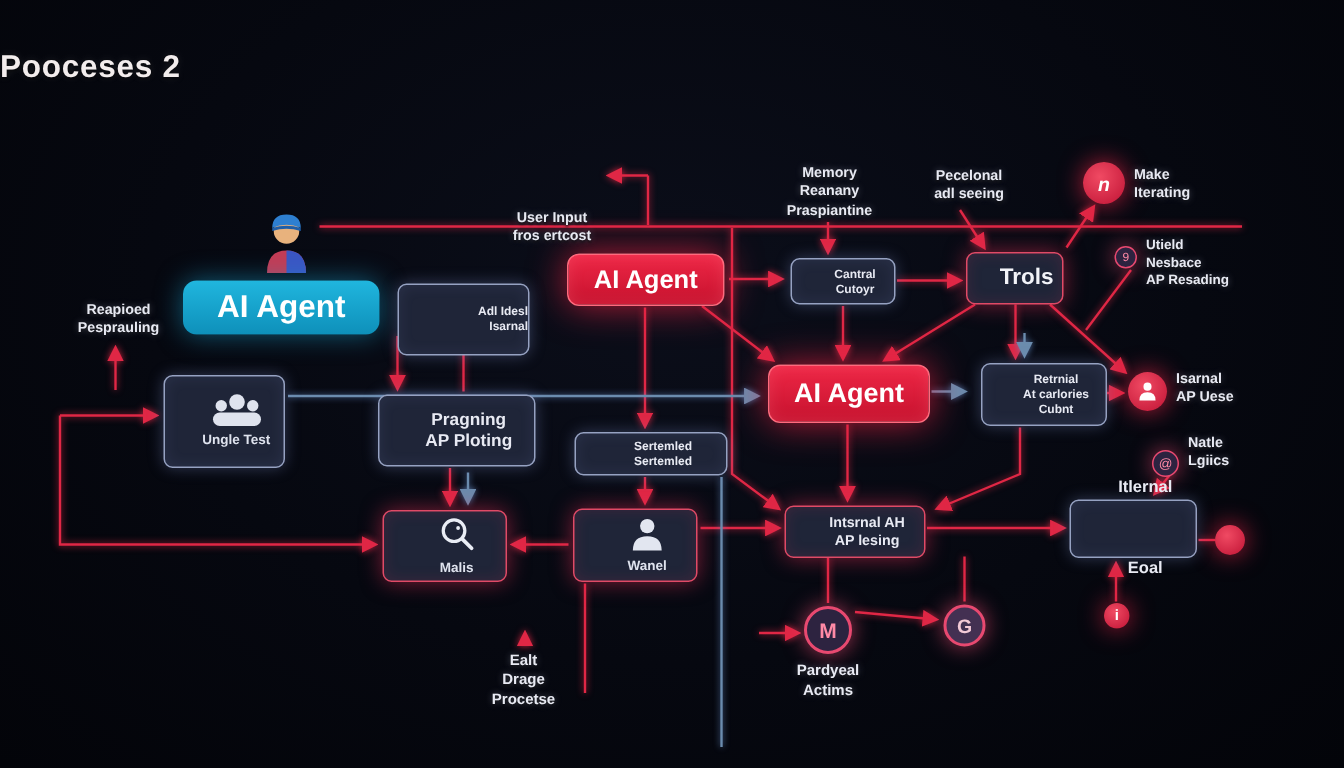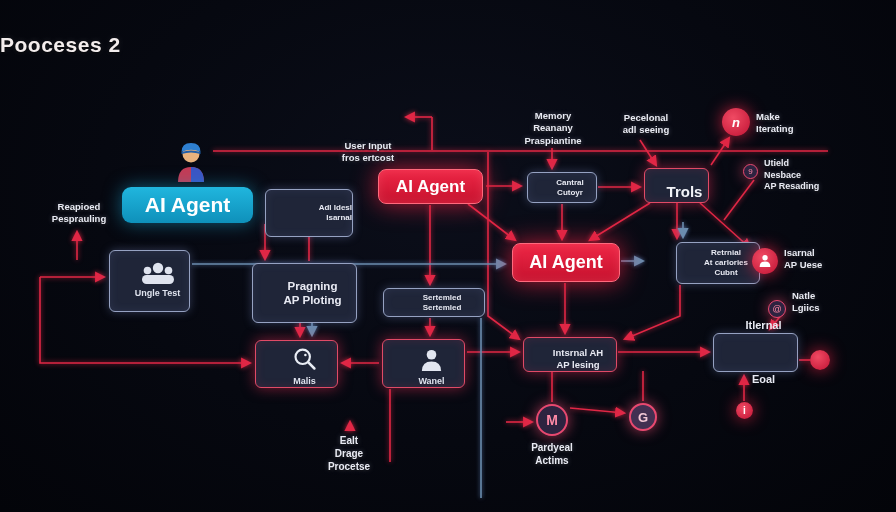--- a/index.html
+++ b/index.html
@@ -20,21 +20,21 @@
   .gb{filter:drop-shadow(0 0 2px rgba(100,140,200,.8));}
   .node{
     position:absolute;box-sizing:border-box;display:flex;flex-direction:column;
     align-items:center;justify-content:center;text-align:center;border-radius:6px;
     line-height:1.25;
   }
   .node span{display:block}
   .dark{background:#1f2538;border:1.5px solid #96a2c2;
     box-shadow:0 0 10px rgba(130,150,210,.35), inset 0 0 10px rgba(130,150,210,.12);padding-left:16px;}
   .pinkb{border-color:#e04a66;
-    box-shadow:0 0 14px rgba(228,45,85,.55), inset 0 0 10px rgba(228,45,85,.15);justify-content:flex-end;}
+    box-shadow:0 0 14px rgba(228,45,85,.55), inset 0 0 10px rgba(228,45,85,.15);}
   .red{background:linear-gradient(180deg,#ee2746,#c6122e);border:1px solid #ff6a7d;border-radius:8px;
     box-shadow:0 0 24px rgba(238,32,66,.75), inset 0 0 10px rgba(255,120,140,.25);
     font-weight:700;color:#fff;}
   .cyan{background:linear-gradient(180deg,#20b6de,#0e90ba);border-radius:9px;
     box-shadow:0 0 18px rgba(26,162,206,.55);font-weight:700;color:#fff;}
   .circle{position:absolute;border-radius:50%;display:flex;align-items:center;justify-content:center;box-sizing:border-box;}
   .redfill{background:radial-gradient(circle at 40% 35%, #f04a63, #c01334);
     box-shadow:0 0 16px rgba(235,35,70,.8);color:#fff;}
   .ringed{background:#2d2340;border:2px solid #e84970;box-shadow:0 0 14px rgba(232,73,112,.7);color:#ff8aa6;}
   .lbl{position:absolute;font-size:9.5px;font-weight:700;color:#e8eaf3;line-height:1.3;
@@ -188,35 +188,35 @@
   <div class="node dark" style="left:109px;top:250px;width:81px;height:62px;">
     <svg width="36" height="23" viewBox="0 0 36 23" fill="#dfe3ee">
       <circle cx="18" cy="6" r="5.2"></circle>
       <circle cx="7.5" cy="8.5" r="3.8"></circle>
       <circle cx="28.5" cy="8.5" r="3.8"></circle>
       <rect x="2" y="13" width="32" height="9" rx="4.5"></rect>
     </svg>
     <span class="boxlbl fs10">Ungle Test</span>
   </div>
 
-  <div class="node dark fs12" style="left:252px;top:263px;width:105px;height:60px;">
+  <div class="node dark fs12" style="left:252px;top:263px;width:105px;height:48px;">
     <span>Pragning</span>
     <span>AP Ploting</span>
   </div>
 
   <div class="node dark fs8" style="left:383px;top:288px;width:102px;height:29px;">
     <span>Sertemled</span>
     <span>Sertemled</span>
   </div>
 
   <div class="node red" style="left:512px;top:243px;width:108px;height:39px;font-size:18px;">
     <span>AI Agent</span>
   </div>
 
-  <div class="node dark fs8" style="left:676px;top:242px;width:84px;height:42px;">
+  <div class="node dark fs8" style="left:654px;top:242px;width:84px;height:42px;">
     <span>Retrnial</span>
     <span>At carlories</span>
     <span>Cubnt</span>
   </div>
 
   <div class="circle redfill" style="left:752px;top:248px;width:26px;height:26px;">
     <svg width="14" height="14" viewBox="0 0 26 26" fill="#ffffff">
       <circle cx="13" cy="7" r="5"></circle>
       <path d="M3 24 q0-10 10-10 q10 0 10 10 z"></path>
     </svg>

